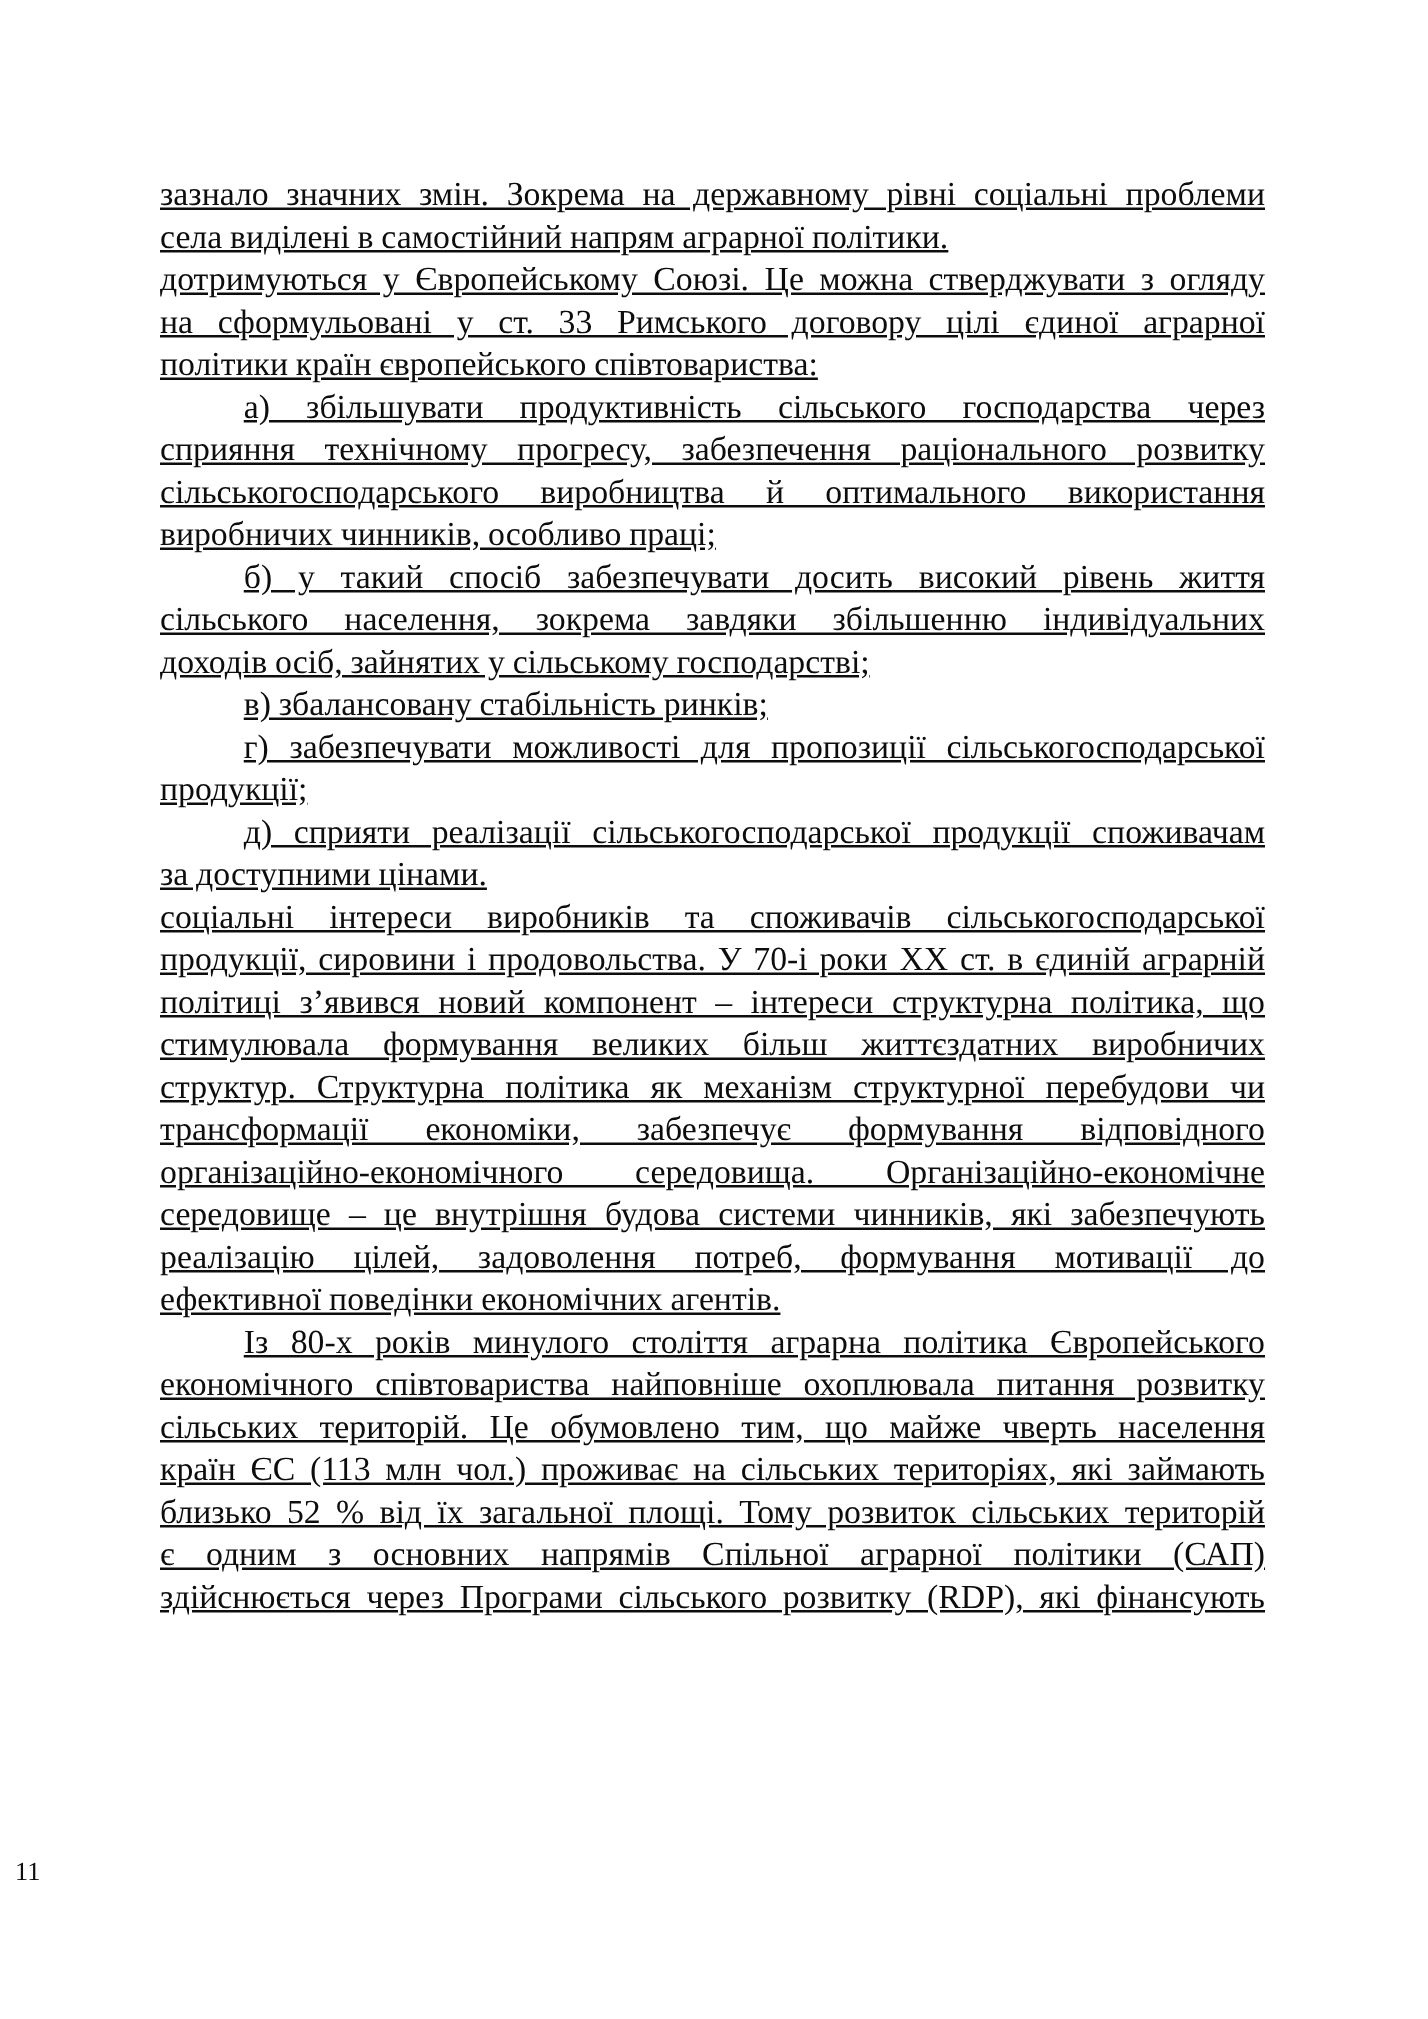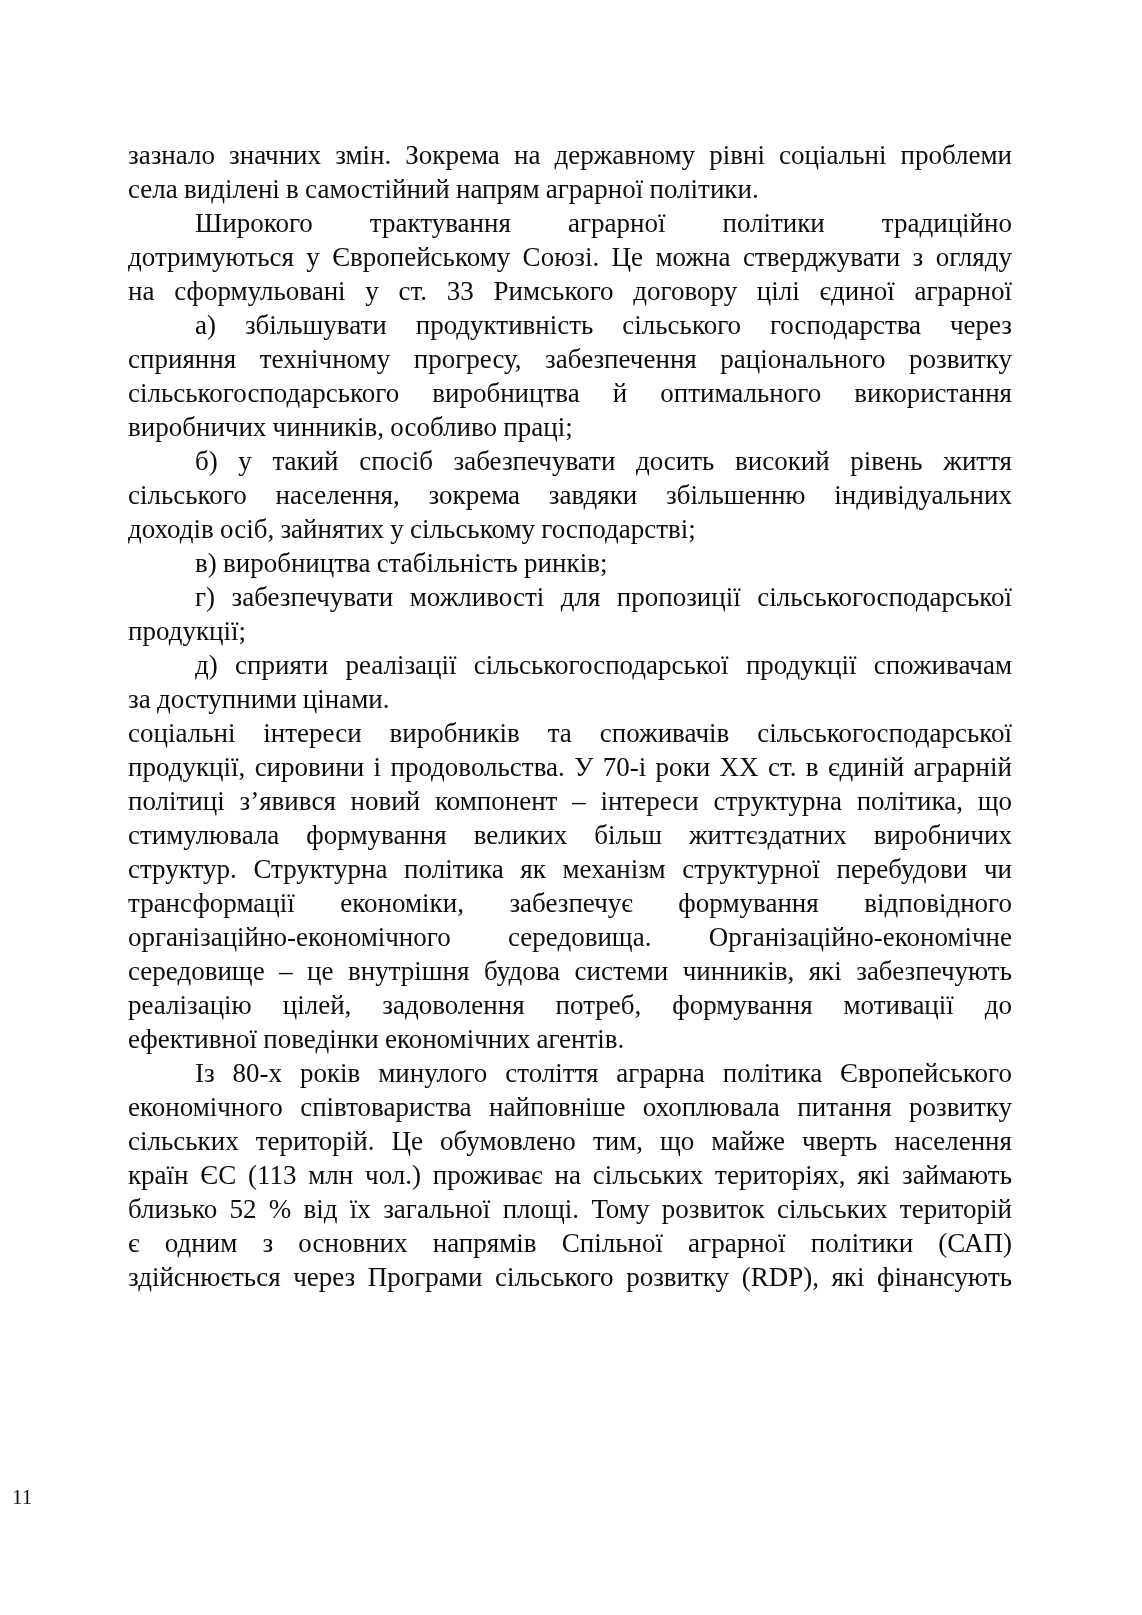--- a/index.html
+++ b/index.html
@@ -22,20 +22,21 @@
   }
   .text-column {
     position: absolute;
     left: 128px;
     top: 138px;
     width: 884px;
   }
   .paragraph {
     margin: 0;
     padding: 0;
+    text-decoration: underline;
   }
   .line {
     font-size: 27px;
     line-height: 34px;
     height: 34px;
     white-space: normal;
     text-align: justify;
     text-align-last: justify;
     text-justify: inter-word;
     word-spacing: -0.5px;
@@ -58,37 +59,37 @@
 </head>
 <body>
 
 <div class="page">
   <div class="text-column">
       <div class="paragraph">
         <div class="line">зазнало значних змін. Зокрема на державному рівні соціальні проблеми</div>
         <div class="line last">села виділені в самостійний напрям аграрної політики.</div>
       </div>
       <div class="paragraph">
-        <div class="line indent">Широкого трактування аграрної політики традиційно</div>
         <div class="line">дотримуються у Європейському Союзі. Це можна стверджувати з огляду</div>
         <div class="line">на сформульовані у ст. 33 Римського договору цілі єдиної аграрної</div>
+        <div class="line last">політики країн європейського співтовариства:</div>
       </div>
       <div class="paragraph">
         <div class="line indent">а) збільшувати продуктивність сільського господарства через</div>
         <div class="line">сприяння технічному прогресу, забезпечення раціонального розвитку</div>
         <div class="line">сільськогосподарського виробництва й оптимального використання</div>
         <div class="line last">виробничих чинників, особливо праці;</div>
       </div>
       <div class="paragraph">
         <div class="line indent">б) у такий спосіб забезпечувати досить високий рівень життя</div>
         <div class="line">сільського населення, зокрема завдяки збільшенню індивідуальних</div>
         <div class="line last">доходів осіб, зайнятих у сільському господарстві;</div>
       </div>
       <div class="paragraph">
-        <div class="line indent last">в) виробництва стабільність ринків;</div>
+        <div class="line indent last">в) збалансовану стабільність ринків;</div>
       </div>
       <div class="paragraph">
         <div class="line indent">г) забезпечувати можливості для пропозиції сільськогосподарської</div>
         <div class="line last">продукції;</div>
       </div>
       <div class="paragraph">
         <div class="line indent">д) сприяти реалізації сільськогосподарської продукції споживачам</div>
         <div class="line last">за доступними цінами.</div>
       </div>
       <div class="paragraph">

